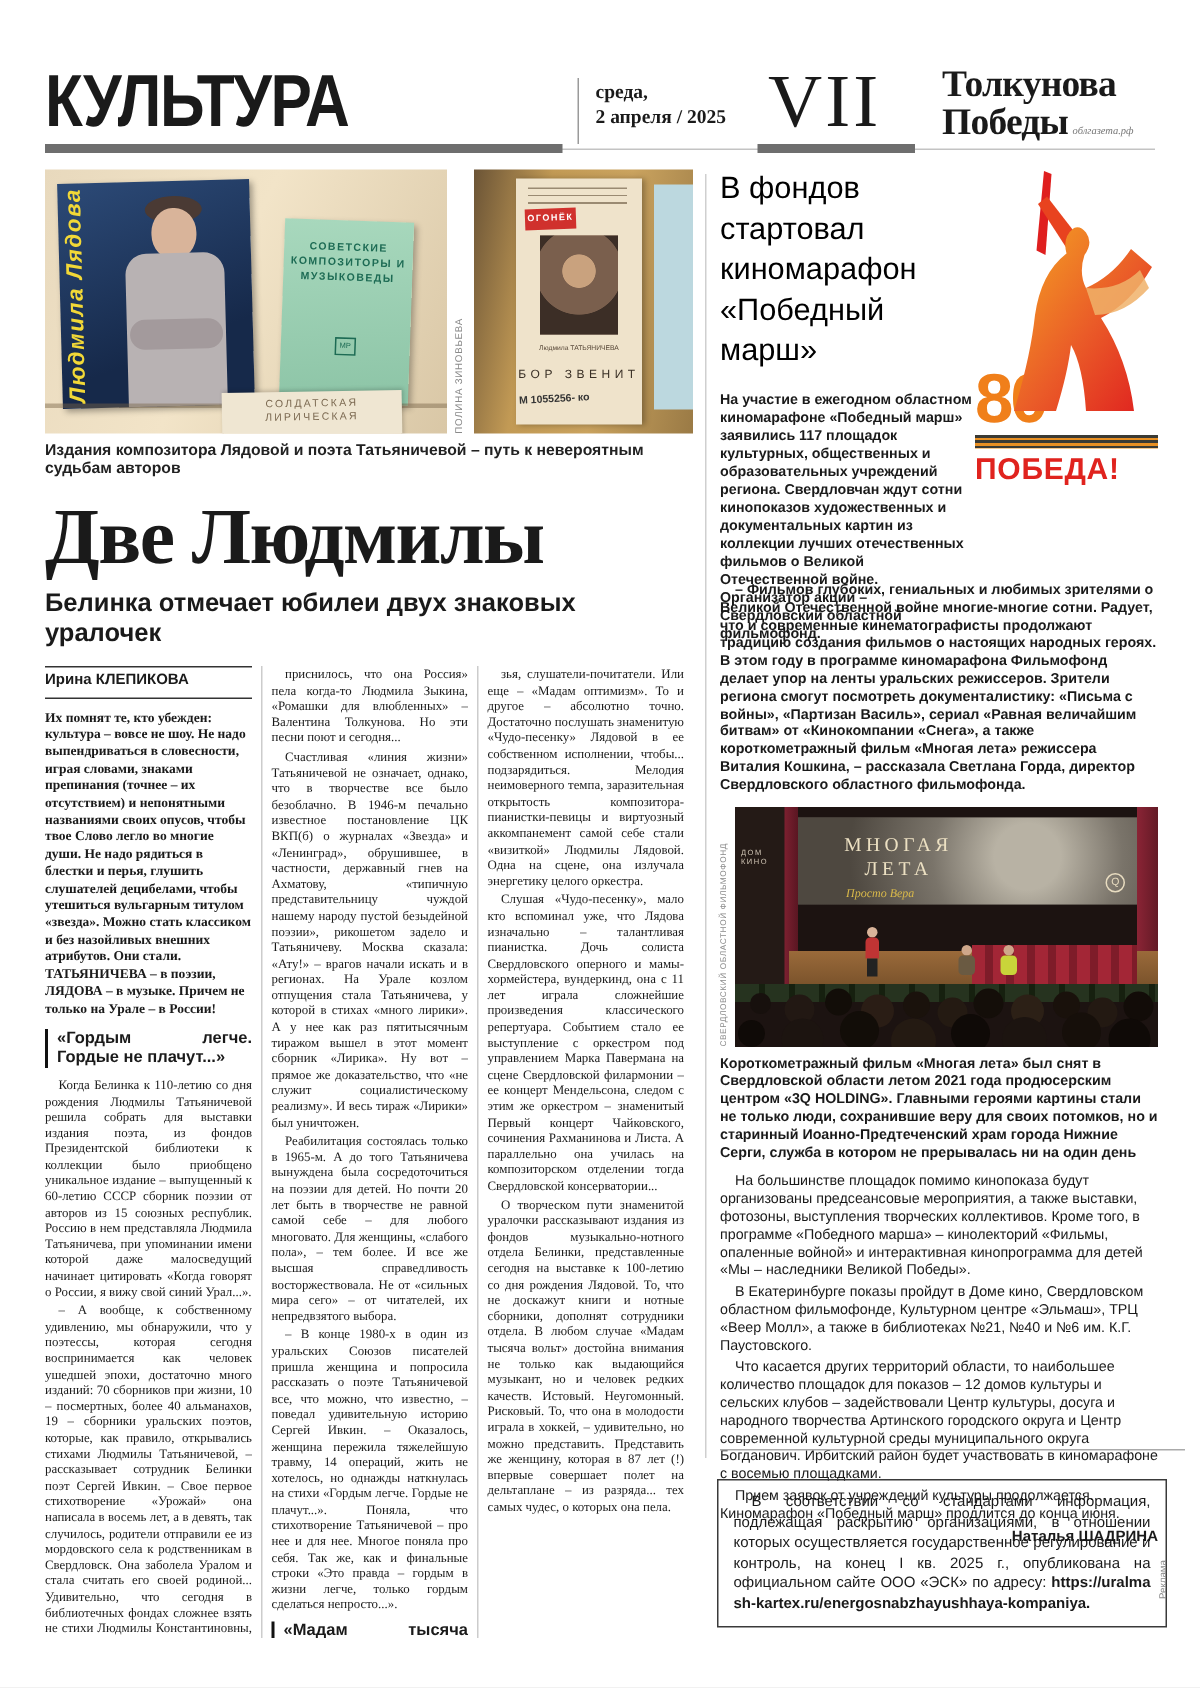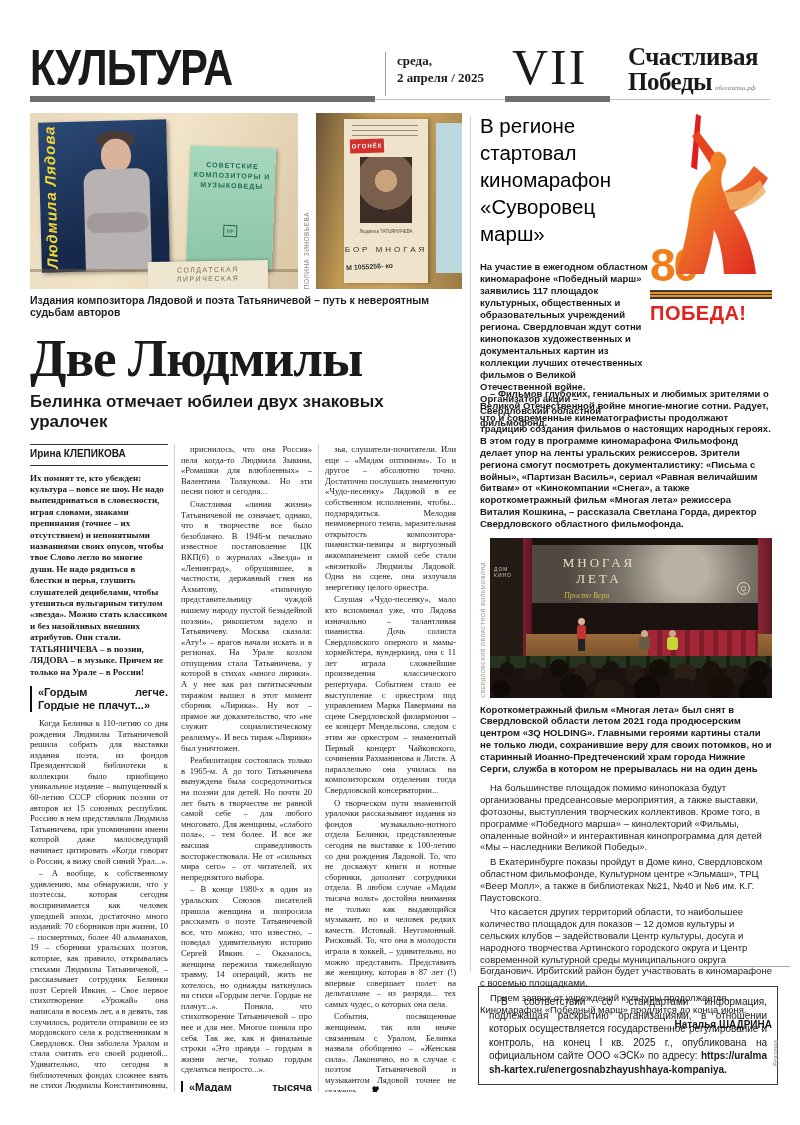--- a/index.html
+++ b/index.html
@@ -144,21 +144,21 @@
   <div class="hdr-thinline"></div>
   <div class="hdr-bar1"></div>
   <div class="hdr-bar2"></div>
   <div class="hdr-vline"></div>
   <div class="hdr-date">
     <div>среда,</div>
     <div>2 апреля / 2025</div>
   </div>
   <div class="hdr-roman">VII</div>
   <div class="masthead">
-    <div>Счастливая</div>
+    <div>Толкунова</div>
     <div><span>Победы</span><span class="site">облгазета.рф</span></div>
   </div>
 
   <div class="left-art">
     <div class="photorow">
       <div class="photo1">
         <div class="sleeve">
           <div class="hair"></div>
           <div class="head"></div>
           <div class="body2"></div>
@@ -173,21 +173,21 @@
         <div class="cbook">СОЛДАТСКАЯ ЛИРИЧЕСКАЯ</div>
       </div>
       <div class="photo-credit-v">
         <span>ПОЛИНА ЗИНОВЬЕВА</span>
       </div>
       <div class="photo2">
         <div class="booklet">
           <div class="toplines"></div>
           <div class="portrait"></div>
           <div class="pname">Людмила ТАТЬЯНИЧЕВА</div>
-          <div class="ptitle">БОР МНОГАЯ</div>
+          <div class="ptitle">БОР ЗВЕНИТ</div>
         </div>
         <div class="ogonek">ОГОНЁК</div>
         <div class="stamp">М 1055256- ко</div>
         <div class="bluebook"></div>
       </div>
     </div>
     <div class="lcap">Издания композитора Лядовой и поэта Татьяничевой – путь к невероятным судьбам авторов</div>
 
     <h1 class="headline">Две Людмилы</h1>
     <div class="subtitle">Белинка отмечает юбилеи двух знаковых уралочек</div>
@@ -205,33 +205,30 @@
         <p>Счастливая «линия жизни» Татьяничевой не означает, однако, что в творчестве все было безоблачно. В 1946-м печально известное постановление ЦК ВКП(б) о журналах «Звезда» и «Ленинград», обрушившее, в частности, державный гнев на Ахматову, «типичную представительницу чуждой нашему народу пустой безыдейной поэзии», рикошетом задело и Татьяничеву. Москва сказала: «Ату!» – врагов начали искать и в регионах. На Урале козлом отпущения стала Татьяничева, у которой в стихах «много лирики». А у нее как раз пятитысячным тиражом вышел в этот момент сборник «Лирика». Ну вот – прямое же доказательство, что «не служит социалистическому реализму». И весь тираж «Лирики» был уничтожен.</p>
         <p>Реабилитация состоялась только в 1965-м. А до того Татьяничева вынуждена была сосредоточиться на поэзии для детей. Но почти 20 лет быть в творчестве не равной самой себе – для любого многовато. Для женщины, «слабого пола», – тем более. И все же высшая справедливость восторжествовала. Не от «сильных мира сего» – от читателей, их непредвзятого выбора.</p>
         <p>– В конце 1980-х в один из уральских Союзов писателей пришла женщина и попросила рассказать о поэте Татьяничевой все, что можно, что известно, – поведал удивительную историю Сергей Ивкин. – Оказалось, женщина пережила тяжелейшую травму, 14 операций, жить не хотелось, но однажды наткнулась на стихи «Гордым легче. Гордые не плачут...». Поняла, что стихотворение Татьяничевой – про нее и для нее. Многое поняла про себя. Так же, как и финальные строки «Это правда – гордым в жизни легче, только гордым сделаться непросто...».</p>
         <div class="subhead">«Мадам тысяча вольт»</div>
 
       </div>
       <div class="col">
         <p>зья, слушатели-почитатели. Или еще – «Мадам оптимизм». То и другое – абсолютно точно. Достаточно послушать знаменитую «Чудо-песенку» Лядовой в ее собственном исполнении, чтобы... подзарядиться. Мелодия неимоверного темпа, заразительная открытость композитора-пианистки-певицы и виртуозный аккомпанемент самой себе стали «визиткой» Людмилы Лядовой. Одна на сцене, она излучала энергетику целого оркестра.</p>
         <p>Слушая «Чудо-песенку», мало кто вспоминал уже, что Лядова изначально – талантливая пианистка. Дочь солиста Свердловского оперного и мамы-хормейстера, вундеркинд, она с 11 лет играла сложнейшие произведения классического репертуара. Событием стало ее выступление с оркестром под управлением Марка Павермана на сцене Свердловской филармонии – ее концерт Мендельсона, следом с этим же оркестром – знаменитый Первый концерт Чайковского, сочинения Рахманинова и Листа. А параллельно она училась на композиторском отделении тогда Свердловской консерватории...</p>
         <p>О творческом пути знаменитой уралочки рассказывают издания из фондов музыкально-нотного отдела Белинки, представленные сегодня на выставке к 100-летию со дня рождения Лядовой. То, что не доскажут книги и нотные сборники, дополнят сотрудники отдела. В любом случае «Мадам тысяча вольт» достойна внимания не только как выдающийся музыкант, но и человек редких качеств. Истовый. Неугомонный. Рисковый. То, что она в молодости играла в хоккей, – удивительно, но можно представить. Представить же женщину, которая в 87 лет (!) впервые совершает полет на дельтаплане – из разряда... тех самых чудес, о которых она пела.</p>
-        <p><span>События, посвященные женщинам, так или иначе связанным с Уралом, Белинка назвала обобщенно – «Женская сила». Лаконично, но в случае с поэтом Татьяничевой и музыкантом Лядовой точнее не скажешь.</span><span class="endmark"><svg width="8" height="9" viewBox="0 0 8 9">
-                <path d="M1 8 L2 4 L1 2 L3 0 L5 1 L7 0 L8 3 L6 5 L7 8 L4 7 Z" fill="#111"></path>
-              </svg></span></p>
       </div>
     </div>
   </div>
 
   <div class="mid-vline"></div>
 
   <div class="right-art">
     <div class="r-toprow">
       <div class="r-titlebox">
-        <h2 class="r-title">В регионе стартовал киномарафон «Суворовец марш»</h2>
+        <h2 class="r-title">В фондов стартовал киномарафон «Победный марш»</h2>
         <p class="r-lead">На участие в ежегодном областном киномарафоне «Победный марш» заявились 117 площадок культурных, общественных и образовательных учреждений региона. Свердловчан ждут сотни кинопоказов художественных и документальных картин из коллекции лучших отечественных фильмов о Великой Отечественной войне. Организатор акции – Свердловский областной фильмофонд.</p>
       </div>
       <div class="poster">
         <div class="ribbon"></div>
         <div class="num">80</div>
         <svg width="110" height="185" viewBox="0 0 110 185">
           <defs>
             <linearGradient id="stg" x1="0" y1="0" x2="1" y2="1">
               <stop offset="0" stop-color="#f5a623"></stop>
                 <stop offset="0.55" stop-color="#ea5b28"></stop>

